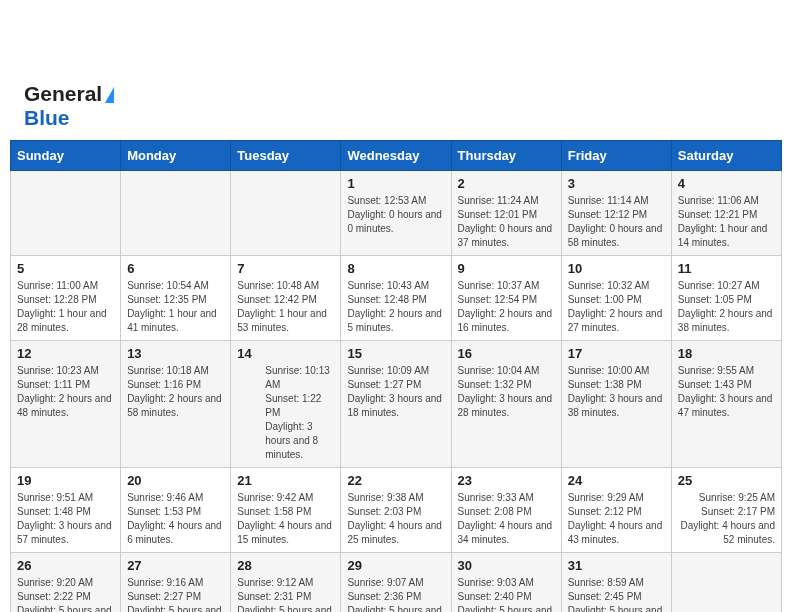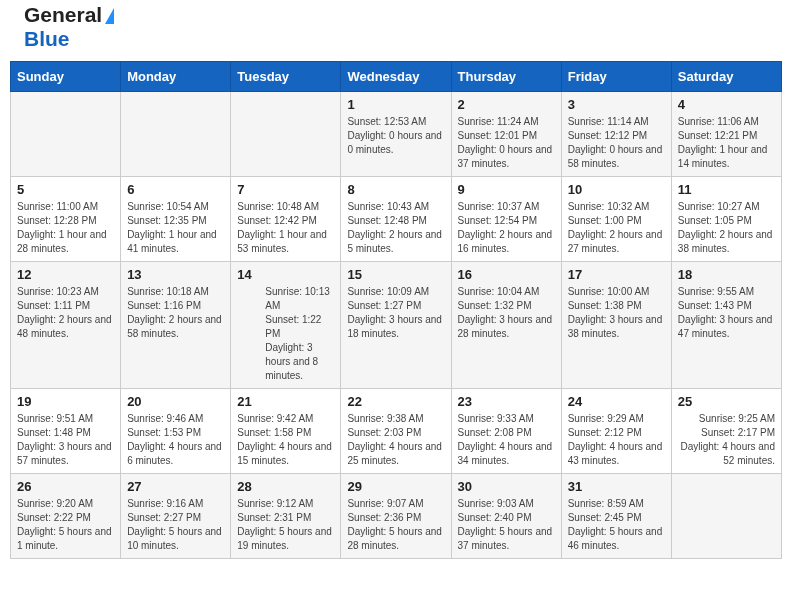--- a/index.html
+++ b/index.html
@@ -6,21 +6,22 @@
     body {
       font-family: Arial, sans-serif;
       background: #fff;
       width: 792px;
       min-height: 612px;
     }
     .header {
       display: flex;
       justify-content: space-between;
       align-items: flex-start;
-      padding: 3px 24px 10px 24px;
+      padding: 34px 24px 10px 24px;
+      margin-top: 48px;
     }
     .logo {
       display: flex;
       align-items: center;
     }
     .title-block {
       text-align: right;
     }
     .main-title {
       font-size: 32px;

